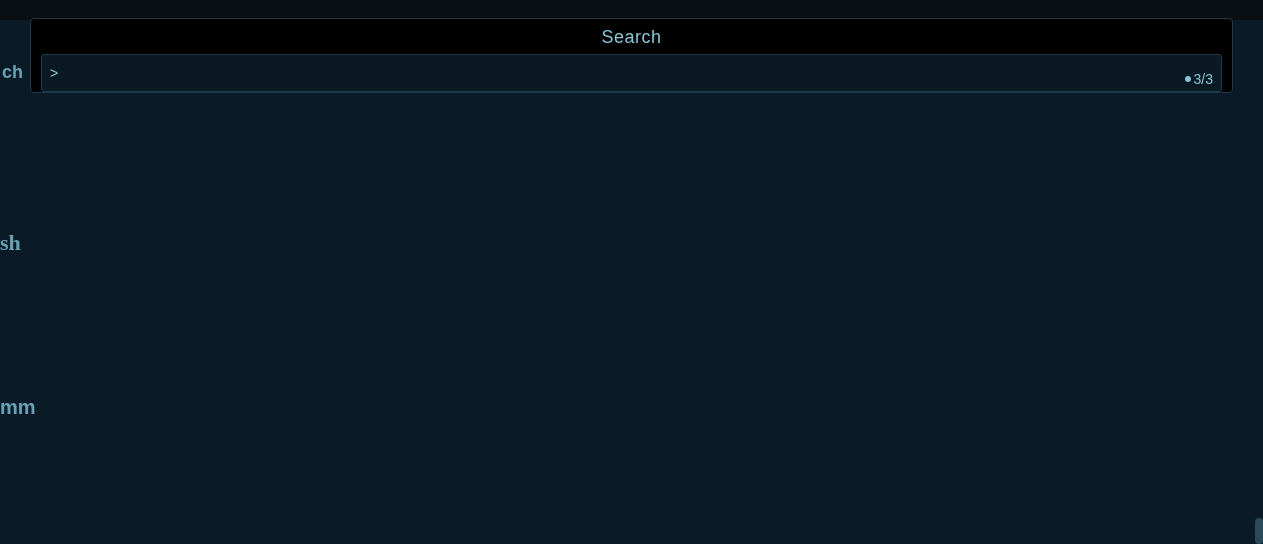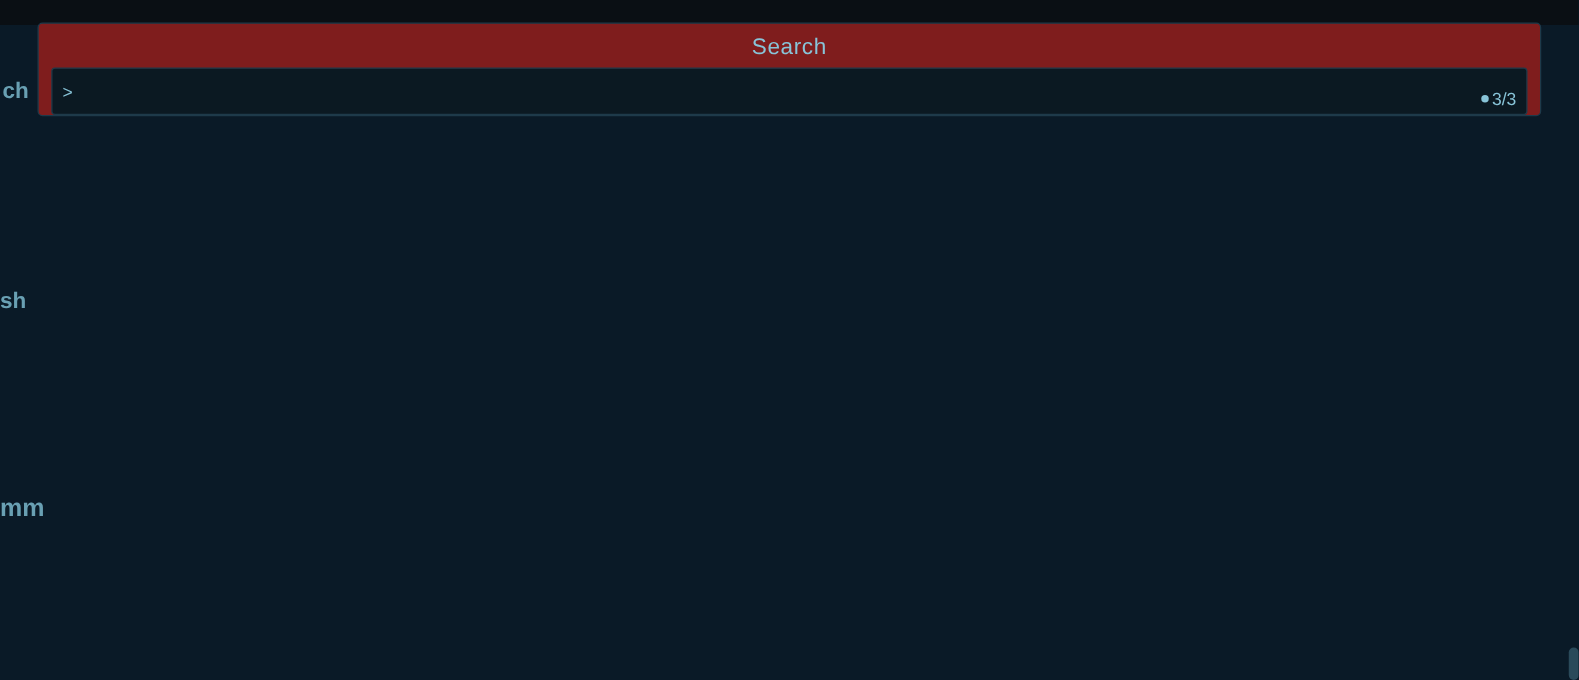--- a/index.html
+++ b/index.html
@@ -36,23 +36,24 @@
       font-weight: bold;
       opacity: 0.85;
       padding-left: 2px;
     }
 
     .left-edge-text-bottom {
       position: absolute;
       left: 0;
       top: 230px;
       color: #7ab8cc;
-      font-size: 18px;
+      font-size: 22px;
       font-weight: bold;
       opacity: 0.85;
+      font-family: Liberation Serif, serif;
     }
 
     .left-edge-text-mm {
       position: absolute;
       left: 0;
       top: 396px;
       color: #7ab8cc;
       font-size: 20px;
       font-weight: bold;
       opacity: 0.85;
@@ -68,21 +69,21 @@
       background-color: #0a0f14;
       z-index: 10;
     }
 
     
     .search-dialog {
       position: absolute;
       top: 18px;
       left: 30px;
       right: 30px;
-      background-color: #7f1d1d;
+      background-color: #000000;
       border: 1px solid #1e3a4a;
       border-radius: 4px;
       z-index: 20;
     }
 
     .search-title {
       text-align: center;
       color: #88c4d8;
       font-size: 18px;
       padding: 8px 0 6px;

